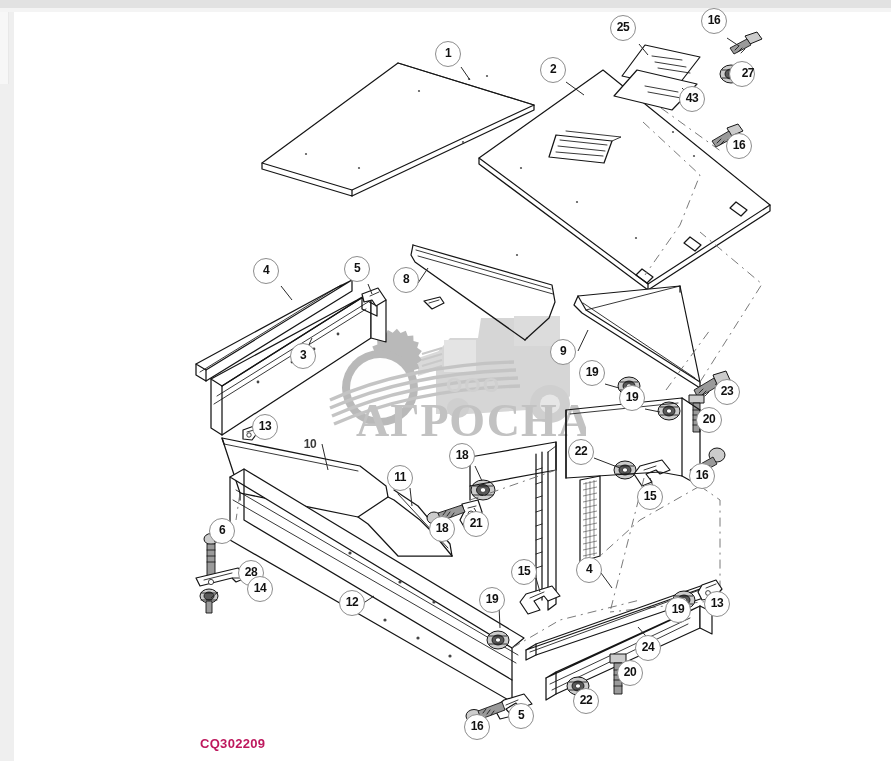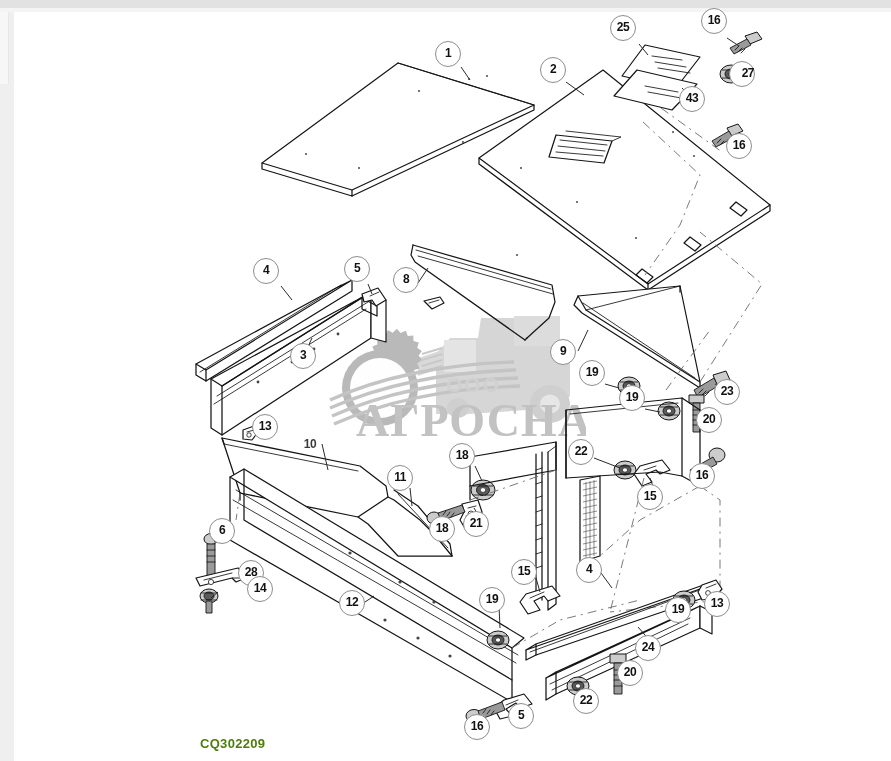--- a/index.html
+++ b/index.html
@@ -70,21 +70,21 @@
     pointer-events: none;
   }
   .partno {
     position: absolute;
     left: 200px;
     top: 736px;
     font-family: "Liberation Sans", sans-serif;
     font-size: 13px;
     font-weight: bold;
     letter-spacing: 0.3px;
-    color: #4d7c0f;
+    color: #be185d;
     white-space: nowrap;
   }
   
   .balloon {
     position: absolute;
     width: 26px;
     height: 26px;
     border-radius: 50%;
     background: #ffffff;
     border: 1.3px solid #8d8d8d;

